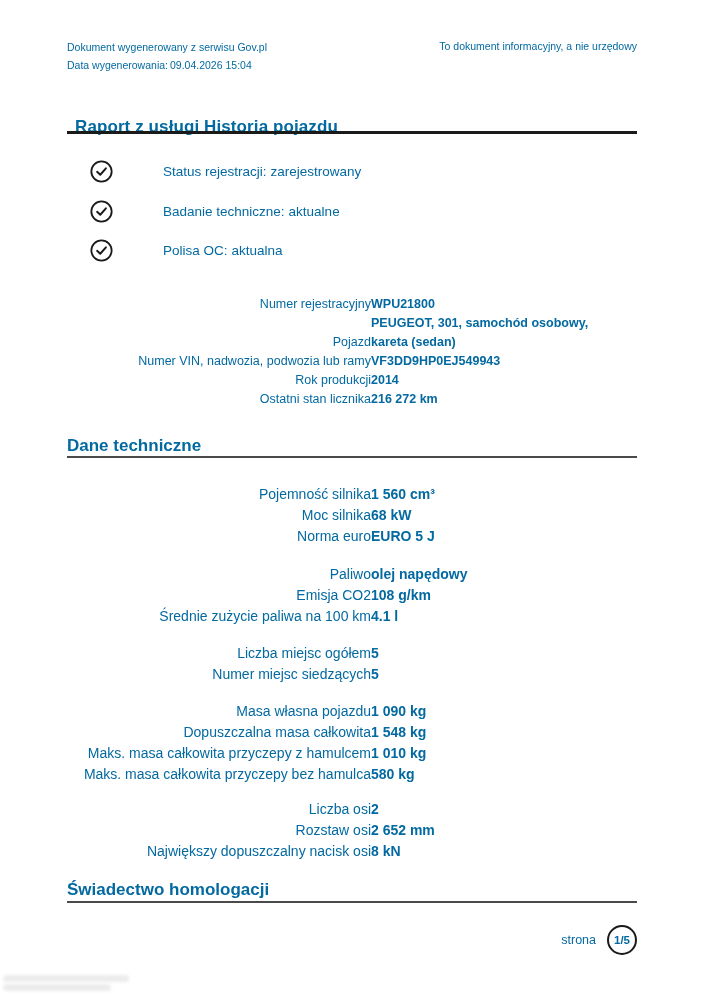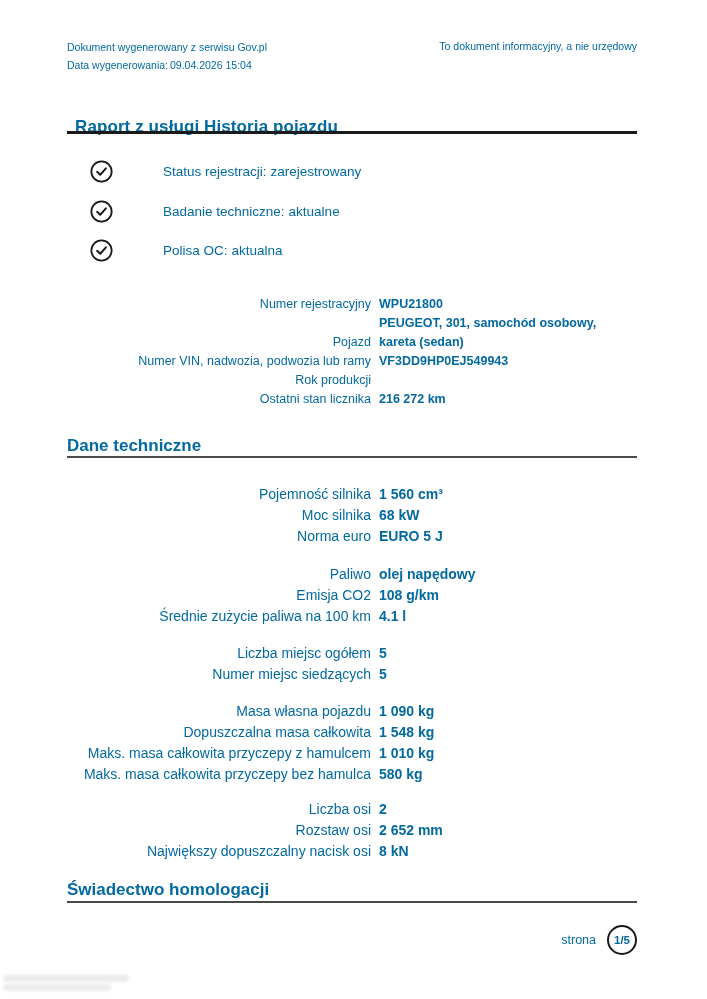--- a/index.html
+++ b/index.html
@@ -22,21 +22,21 @@
   .rule.thick{height:3px;}
   .rule.thin{height:2px;background:#4a4a4a;}
   
   .status-row{position:absolute;left:90px;display:flex;align-items:center;font-size:13.5px;gap:41px;}
   .status-row .check{width:23px;height:23px;flex:0 0 23px;margin-right:9px;}
   .status-row b{margin-left:4px;}
   
   .kv-block{position:absolute;left:67px;width:570px;}
   .kv-row{display:flex;align-items:flex-end;}
   .kl{width:304px;text-align:right;flex:0 0 304px;}
-  .kvv{margin-left:8px;font-weight:700;width:250px;}
+  .kvv{font-weight:700;width:250px;}
   .vehicle .kv-row{font-size:12.5px;line-height:19px;}
   .tech-group .kv-row{font-size:14px;line-height:21px;}
   
   .section-h{position:absolute;left:67px;margin:0;font-size:17px;font-weight:700;text-align:center;}
   
   .footer{position:absolute;right:70px;top:925px;display:flex;align-items:center;}
   .footer .page-label{font-size:12.5px;margin-right:11px;}
   .page-circle{
     width:26px;height:26px;border:2.5px solid #1a1a1a;border-radius:50%;
     display:flex;align-items:center;justify-content:center;
@@ -92,20 +92,21 @@
     <div class="kv-row">
         <span class="kl">Pojazd</span>
         <span class="kvv">PEUGEOT, 301, samochód osobowy, kareta (sedan)</span>
       </div>
     <div class="kv-row">
         <span class="kl">Numer VIN, nadwozia, podwozia lub ramy</span>
         <span class="kvv">VF3DD9HP0EJ549943</span>
       </div>
     <div class="kv-row">
         <span class="kl">Rok produkcji</span>
+        <span class="kvv">2014</span>
       </div>
     <div class="kv-row">
         <span class="kl">Ostatni stan licznika</span>
         <span class="kvv">216 272 km</span>
       </div>
   </div>
 
   <h2 class="section-h" style="top:436px">Dane techniczne</h2>
   <div class="rule thin" style="top:456px"></div>
 

